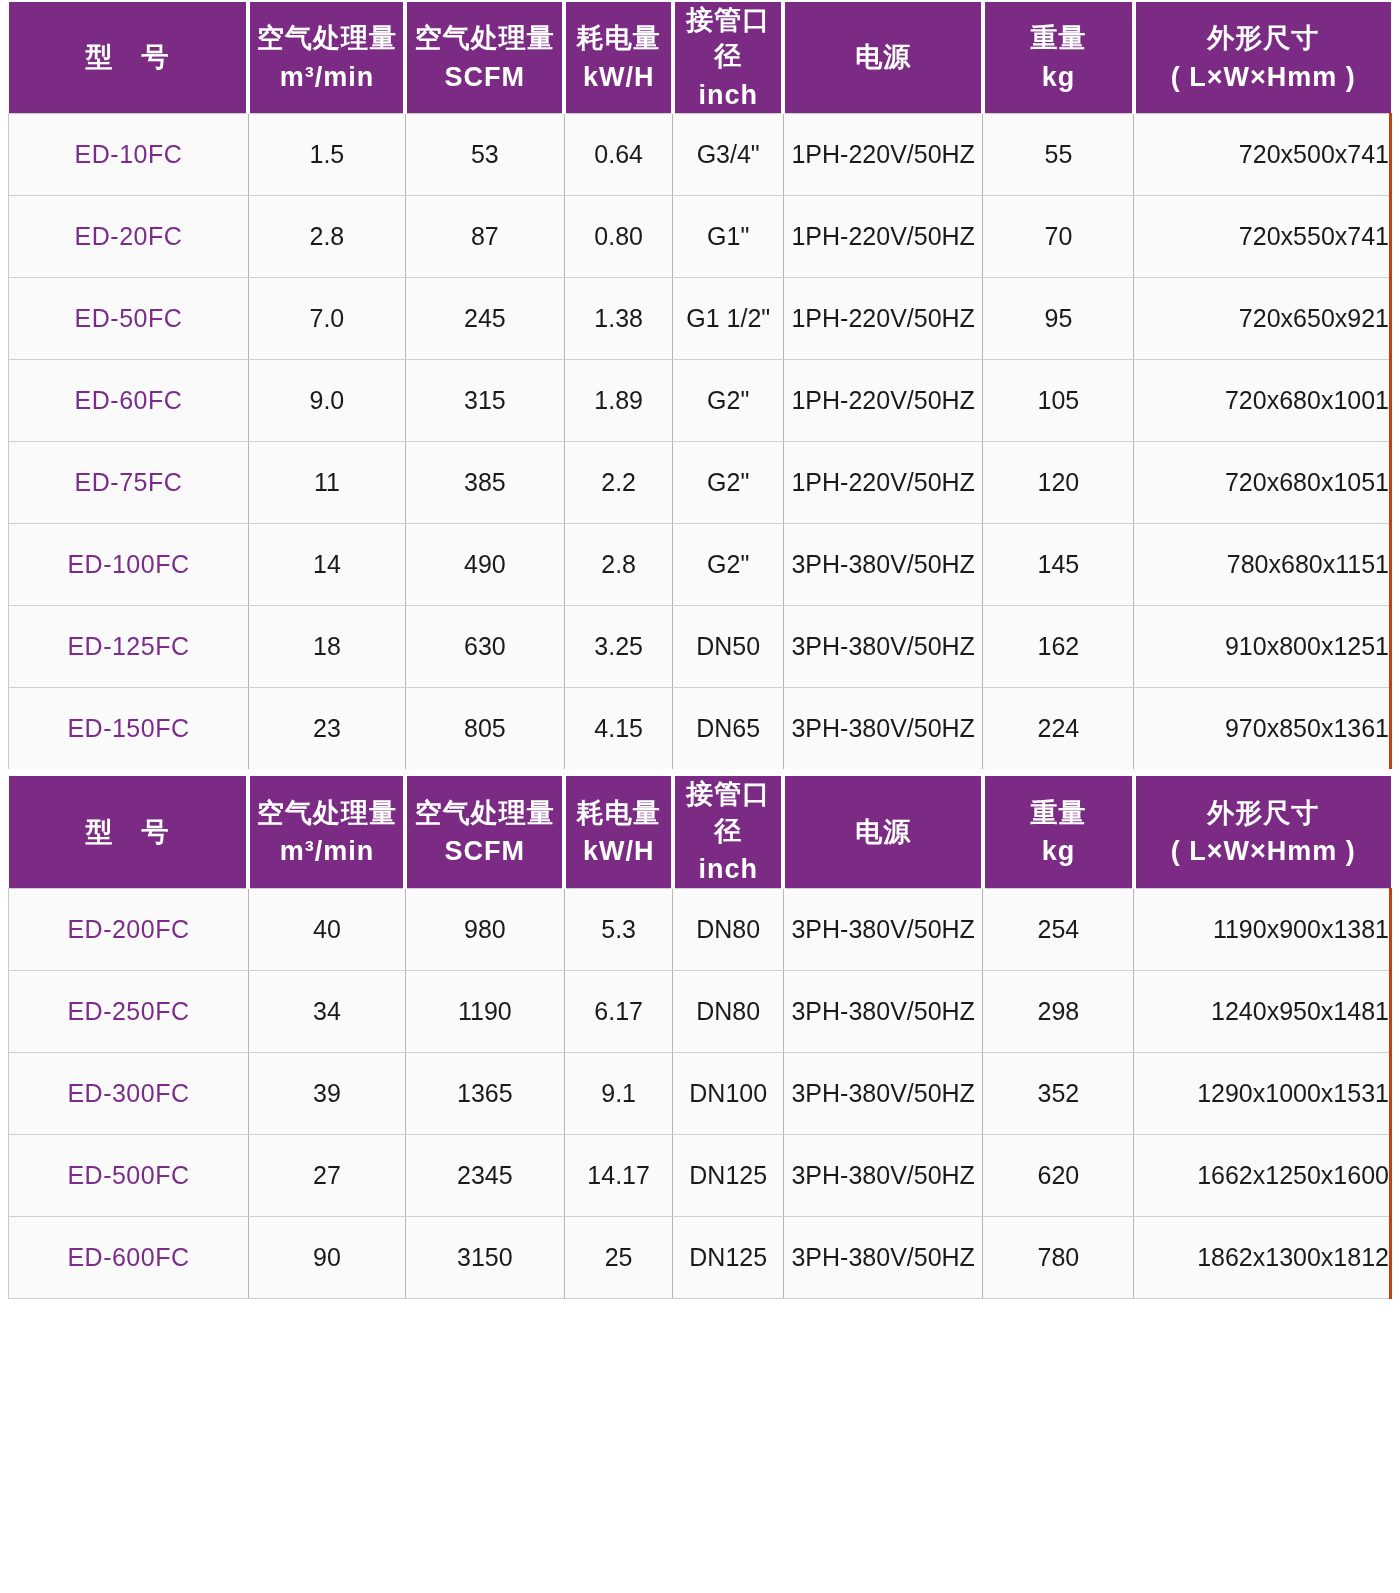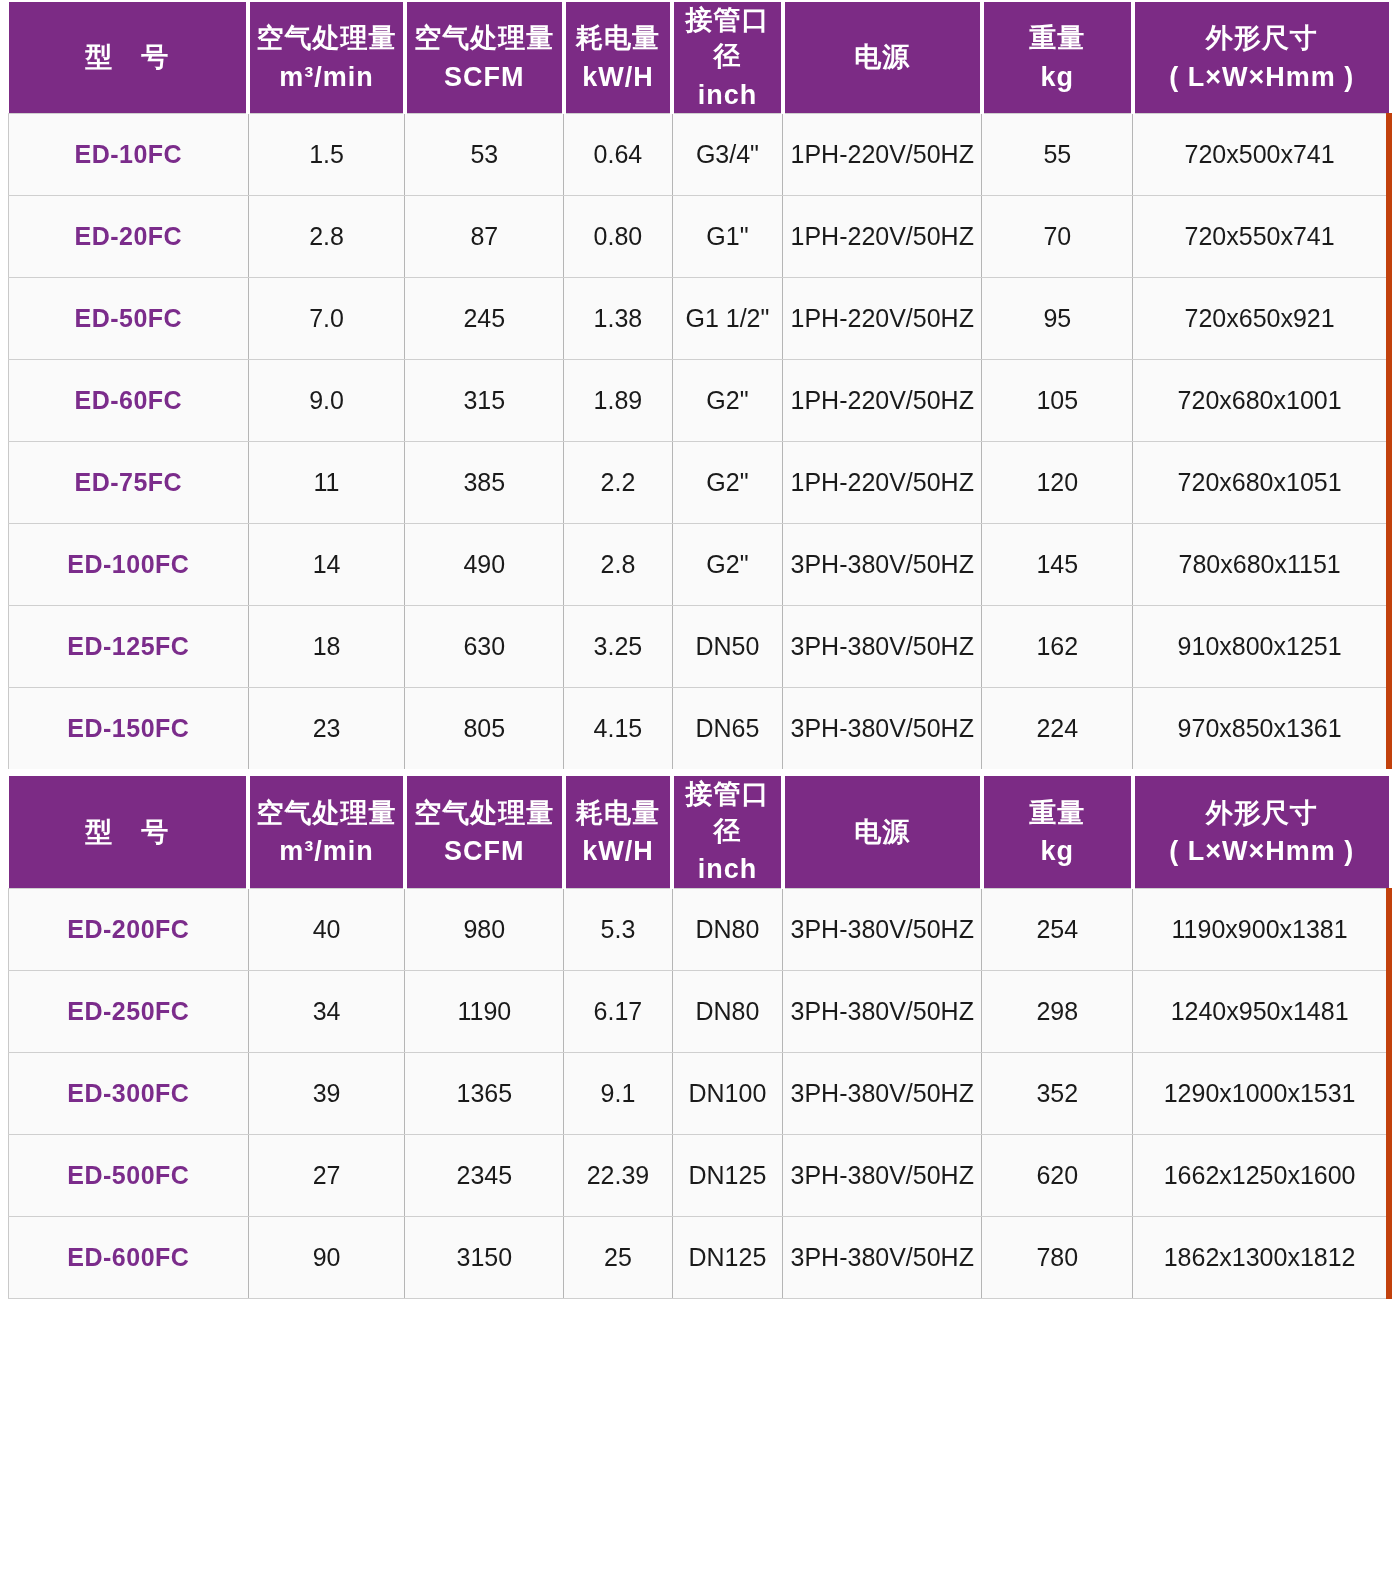--- a/index.html
+++ b/index.html
@@ -46,24 +46,24 @@
     font-size: 25px;
     color: #1a1a1a;
     border-left: 1px solid #b5b5b5;
     border-right: 1px solid #b5b5b5;
     border-top: 1px solid #cfcfcf;
     border-bottom: 1px solid #cfcfcf;
     padding: 0;
     white-space: nowrap;
   }
   tbody td:first-child { border-left: 1px solid #c9c9c9; }
-  tbody td:last-child  { border-right: 6px solid #c2410c; }
+  tbody td:last-child  { border-right: 3px solid #c2410c; text-align: right; }
   td.model {
     color: #7B2C8B;
-    font-weight: bold;
+    font-weight: normal;
     letter-spacing: 0.5px;
   }
   .h2 { margin-top: 2px; }
 </style>
 </head>
 <body>
 
 <div class="sheet">
   <table class="spec">
     <colgroup>
@@ -248,21 +248,21 @@
           <td>9.1</td>
           <td>DN100</td>
           <td>3PH-380V/50HZ</td>
           <td>352</td>
           <td>1290x1000x1531</td>
         </tr>
         <tr>
           <td class="model">ED-500FC</td>
           <td>27</td>
           <td>2345</td>
-          <td>22.39</td>
+          <td>14.17</td>
           <td>DN125</td>
           <td>3PH-380V/50HZ</td>
           <td>620</td>
           <td>1662x1250x1600</td>
         </tr>
         <tr>
           <td class="model">ED-600FC</td>
           <td>90</td>
           <td>3150</td>
           <td>25</td>

